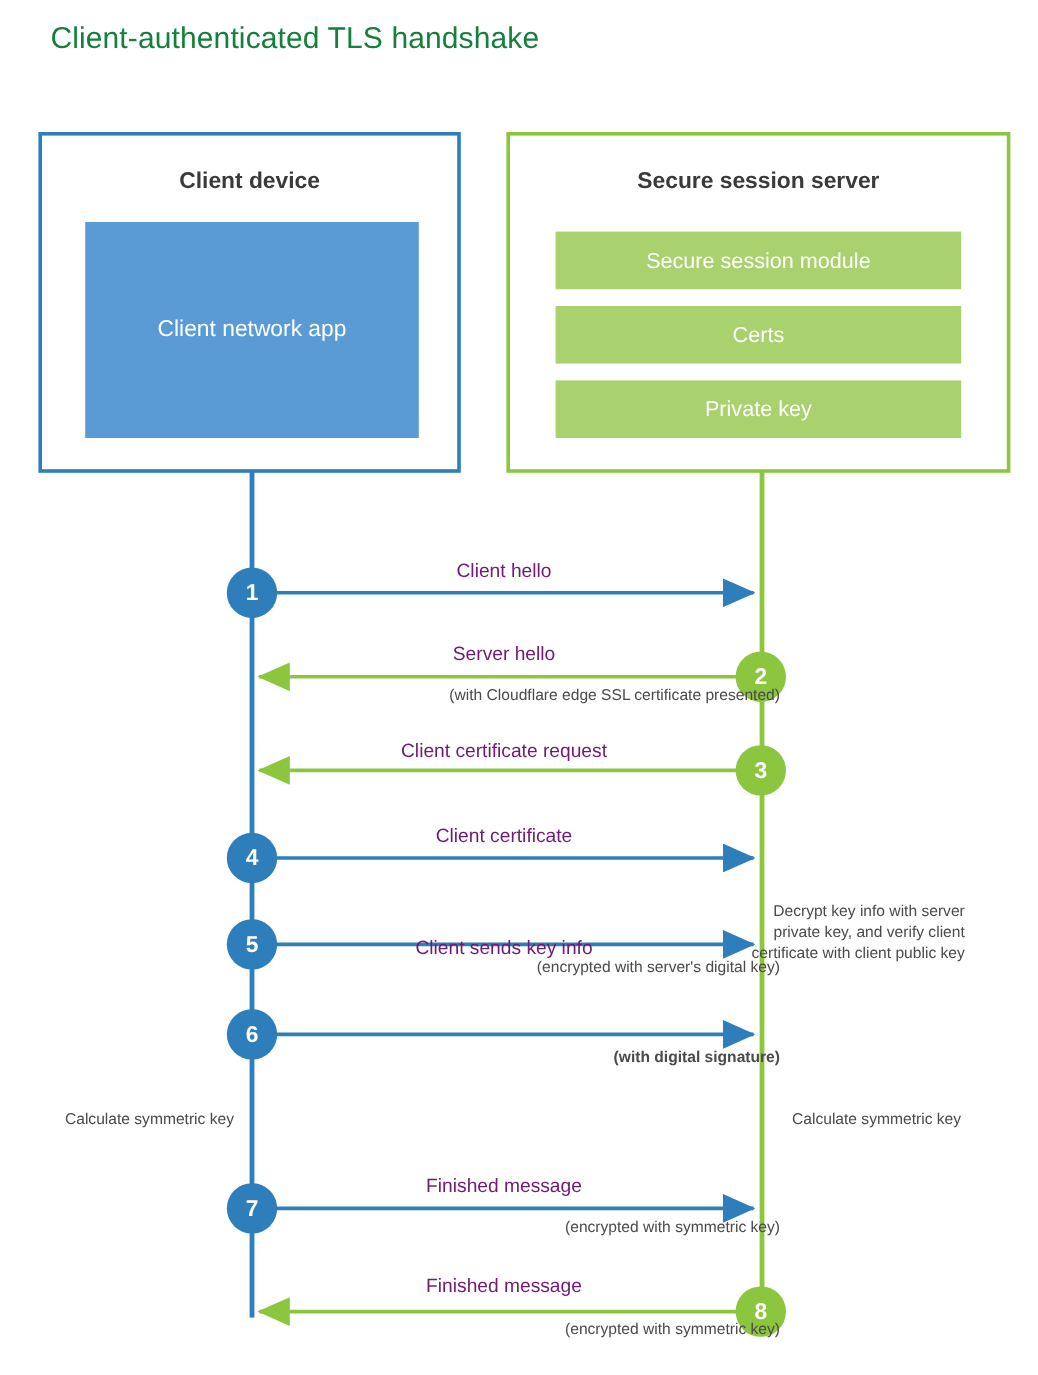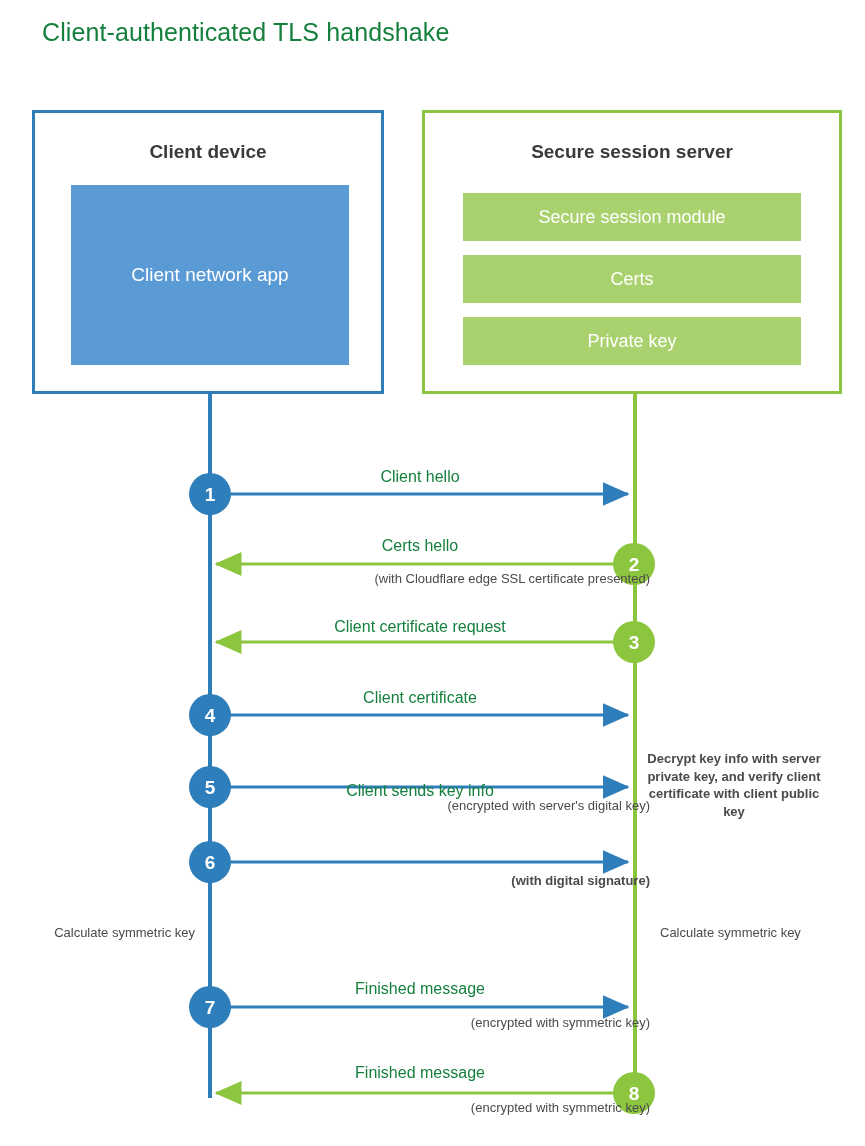--- a/index.html
+++ b/index.html
@@ -131,21 +131,21 @@
   }
   .step-circle.blue  { background: #2e7ebb; }
   .step-circle.green { background: #8cc63e; }
 
   
   .msg-label {
     position: absolute;
     width: 420px;
     text-align: center;
     font-size: 16px;
-    color: #15803d;
+    color: #701a75;
     white-space: nowrap;
   }
   .msg-sub {
     position: absolute;
     width: 460px;
     text-align: right;
     font-size: 13px;
     color: #4a4a4d;
     white-space: nowrap;
   }
@@ -163,25 +163,24 @@
     width: 165px;
     text-align: right;
   }
   #note-server-symmetric {
     left: 660px;
     top: 924px;
     width: 180px;
     text-align: left;
   }
   #note-server-decrypt {
-    left: 644px;
+    left: 624px;
     top: 750px;
     width: 180px;
-    text-align: center;
-    font-weight: bold;
+    text-align: right;
   }
 </style>
 </head>
 <body>
 
 <div id="canvas">
 
   <div id="page-title">Client-authenticated TLS handshake</div>
 
   <div class="actor-box" id="client-box">
@@ -223,21 +222,21 @@
 
     <line x1="210" y1="1007" x2="628" y2="1007" stroke="#2e7ebb" stroke-width="3" marker-end="url(#ah-blue)"></line>
 
     <line x1="634" y1="1093" x2="216" y2="1093" stroke="#8cc63e" stroke-width="3" marker-end="url(#ah-green)"></line>
   </svg>
 
   <div class="step-circle blue" style="left:189px; top:473px;">1</div>
   <div class="msg-label" style="left:210px; top:468px;">Client hello</div>
 
   <div class="step-circle green" style="left:613px; top:543px;">2</div>
-  <div class="msg-label" style="left:210px; top:537px;">Certs hello</div>
+  <div class="msg-label" style="left:210px; top:537px;">Server hello</div>
   <div class="msg-sub" style="left:190px; top:571px;">(with Cloudflare edge SSL certificate presented)</div>
 
   <div class="step-circle green" style="left:613px; top:621px;">3</div>
   <div class="msg-label" style="left:210px; top:618px;">Client certificate request</div>
 
   <div class="step-circle blue" style="left:189px; top:694px;">4</div>
   <div class="msg-label" style="left:210px; top:689px;">Client certificate</div>
 
   <div class="step-circle blue" style="left:189px; top:766px;">5</div>
   <div class="msg-label" style="left:210px; top:782px;">Client sends key info</div>

